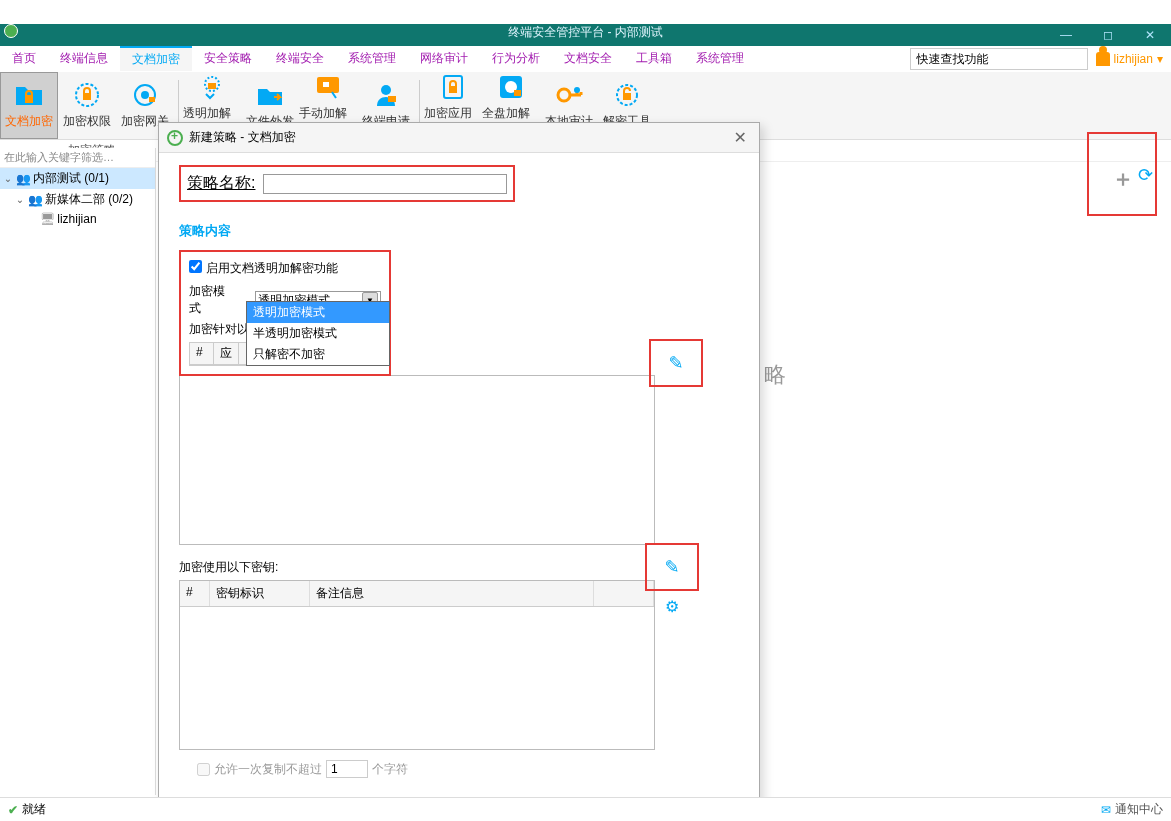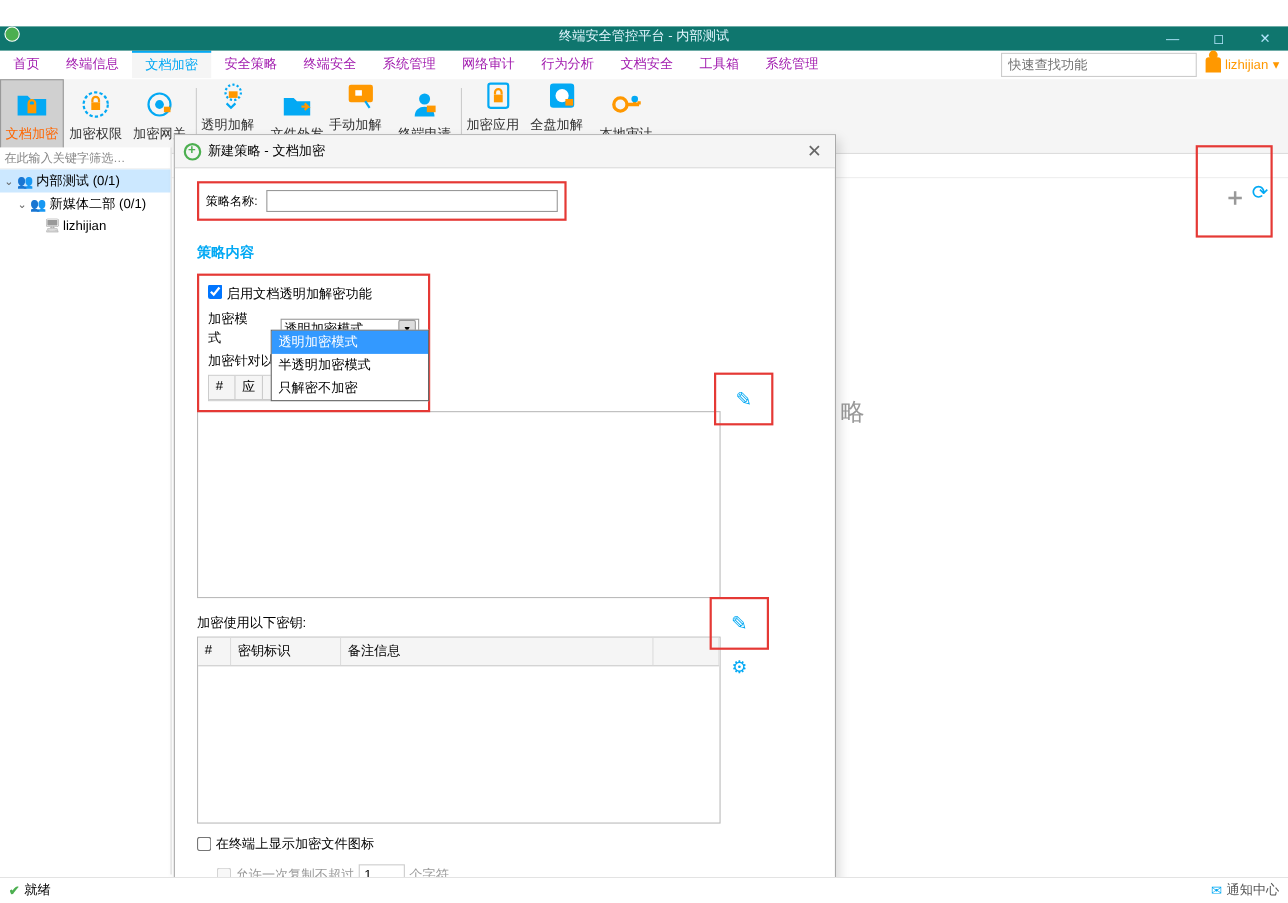--- a/index.html
+++ b/index.html
@@ -26,21 +26,21 @@
 .tool-btn { width: 58px; display: flex; flex-direction: column; align-items: center; justify-content: center; gap: 4px; cursor: pointer; font-size: 12px; color: #333; }
 .tool-btn.first { background: #d0d0d0; color: #ff6600; border: 1px solid #999; }
 .tool-btn .ticon { width: 32px; height: 28px; display: flex; align-items: center; justify-content: center; }
 .tool-btn.first .ticon svg { fill: #03a9f4; }
 .tool-sep { width: 1px; background: #ccc; margin: 8px 4px; }
 
 
 .subheader { height: 22px; padding-left: 68px; font-size: 12px; color: #555; display: flex; align-items: center; background: #fff; border-bottom: 1px solid #eee; }
 
 
-.leftpane { position: absolute; left: 0; top: 134px; width: 156px; bottom: 26px; background: #fff; border-right: 1px solid #ddd; }
+.leftpane { position: absolute; left: 0; top: 148px; width: 156px; bottom: 26px; background: #fff; border-right: 1px solid #ddd; }
 .leftpane .filter { height: 20px; color: #888; font-size: 11px; padding: 2px 4px; border-bottom: 1px solid #eee; }
 .tree { font-size: 12px; }
 .tree-row { display: flex; align-items: center; padding: 2px 2px; gap: 2px; cursor: pointer; }
 .tree-row.selected { background: #cce8ff; }
 .tree-row .expander { width: 12px; text-align: center; color: #666; font-size: 10px; }
 .tree-row.leaf { padding-left: 40px; }
 
 
 .main-bg-text { position: absolute; left: 764px; top: 360px; color: #999; font-size: 22px; }
 
@@ -55,21 +55,21 @@
 .modal-title .micon { width: 16px; height: 16px; border-radius: 50%; border: 2px solid #4caf50; position: relative; margin-right: 6px; }
 .modal-title .micon::after { content: '+'; color: #4caf50; position: absolute; left: 2px; top: -3px; font-size: 12px; font-weight: bold; }
 .modal-title .close { margin-left: auto; color: #666; font-size: 16px; cursor: pointer; padding: 0 4px; }
 
 .modal-body { flex: 1; overflow-y: auto; padding: 12px 20px; position: relative; }
 .modal-body::-webkit-scrollbar { width: 16px; }
 .modal-body::-webkit-scrollbar-track { background: #f0f0f0; }
 .modal-body::-webkit-scrollbar-thumb { background: #c0c0c0; }
 
 .name-row { display: flex; align-items: center; gap: 8px; margin-bottom: 20px; border: 2px solid #e53935; padding: 6px; width: 336px; }
-.name-row label { font-size: 11px; }
+.name-row label { font-size: 16px; text-decoration: underline; }
 .name-row input { flex: 1; border: 1px solid #999; height: 20px; padding: 0 4px; }
 
 .section-title { color: #03a9f4; font-size: 13px; font-weight: bold; margin-bottom: 10px; }
 
 .config-box { border: 2px solid #e53935; padding: 8px; width: 212px; margin-bottom: 0; position: relative; z-index: 2; }
 .config-box .chk-row { display: flex; align-items: flex-start; gap: 4px; font-size: 12px; margin-bottom: 6px; }
 .config-box .mode-row { display: flex; align-items: center; gap: 20px; font-size: 12px; margin-bottom: 4px; position: relative; }
 .config-box .mode-select { width: 130px; border: 1px solid #999; height: 18px; font-size: 12px; padding: 0 2px; background: #fff; display: flex; align-items: center; justify-content: space-between; cursor: pointer; }
 .config-box .mode-select .arrow { background: #ddd; border: 1px solid #999; width: 16px; height: 16px; display: flex; align-items: center; justify-content: center; font-size: 8px; border-radius: 2px; }
 .dropdown-list { position: absolute; left: 57px; top: 18px; width: 144px; border: 1px solid #666; background: #fff; z-index: 10; }
@@ -121,21 +121,21 @@
   <div class="menu-item active">文档加密</div>
   <div class="menu-item">安全策略</div>
   <div class="menu-item">终端安全</div>
   <div class="menu-item">系统管理</div>
   <div class="menu-item">网络审计</div>
   <div class="menu-item">行为分析</div>
   <div class="menu-item">文档安全</div>
   <div class="menu-item">工具箱</div>
   <div class="menu-item">系统管理</div>
   <div class="search">
-    <span style="color:#737373">快速查找功能</span>
+    <span style="color:#000000">快速查找功能</span>
   </div>
   <div class="user">
     <span class="avatar-icon"></span>
     <span>lizhijian</span>
     <span>▾</span>
   </div>
 </div>
 
 <div class="toolbar">
   <div class="tool-btn first">
@@ -231,37 +231,47 @@
   </div>
   <div class="tool-btn">
     <div class="ticon">
         <svg width="28" height="26">
           <circle cx="9" cy="13" r="6" fill="none" stroke="#ff9800" stroke-width="3"></circle>
           <path d="M14 13h12m-4-3v3m4-3v3" stroke="#ff9800" stroke-width="3"></path>
           <circle cx="22" cy="8" r="3" fill="#03a9f4"></circle>
         </svg>
       </div>
     <span>本地审计</span>
+  </div>
+  <div class="tool-btn">
+    <div class="ticon">
+        <svg width="26" height="26">
+          <circle cx="13" cy="13" r="10" fill="none" stroke="#03a9f4" stroke-width="2" stroke-dasharray="3 2"></circle>
+          <rect x="9" y="11" width="8" height="7" fill="#ff9800"></rect>
+          <path d="M10 11v-2a3 3 0 016 0" fill="none" stroke="#ff9800" stroke-width="2"></path>
+        </svg>
+      </div>
+    <span>解密工具</span>
   </div>
 </div>
 
 <div class="subheader">加密策略</div>
 
 <div class="leftpane">
   <div class="filter">在此输入关键字筛选…</div>
   <div class="tree">
     <div class="tree-row selected">
       <span class="expander">⌄</span>
       <span style="color:#03a9f4">👥</span>
       <span>内部测试 (0/1)</span>
     </div>
     <div class="tree-row" style="padding-left:14px">
       <span class="expander">⌄</span>
       <span style="color:#03a9f4">👥</span>
-      <span>新媒体二部 (0/1)</span>
+      <span>新媒体二部 (0/2)</span>
     </div>
     <div class="tree-row leaf">
       <span style="color:#999">🖥</span>
       <span>lizhijian</span>
     </div>
   </div>
 </div>
 
 <div class="main-bg-text">略</div>
 
@@ -326,24 +336,20 @@
         <div style="flex:1">备注信息</div>
         <div style="width:60px"></div>
       </div>
     </div>
 
     <div class="edit-box" style="left:486px; top:390px;">
       <span class="pencil">✎</span>
     </div>
     <span class="gear" style="left:506px; top:444px;">⚙</span>
 
-    <div class="opt-row">
-      <input type="checkbox" style="">
-      <span>在终端上显示加密文件图标</span>
-    </div>
     <div class="opt-row indent">
       <input type="checkbox" disabled="" style="">
       <span>允许一次复制不超过</span>
       <input class="num" value="1" style="">
       <span>个字符</span>
     </div>
 
   </div>
 </div>
 

